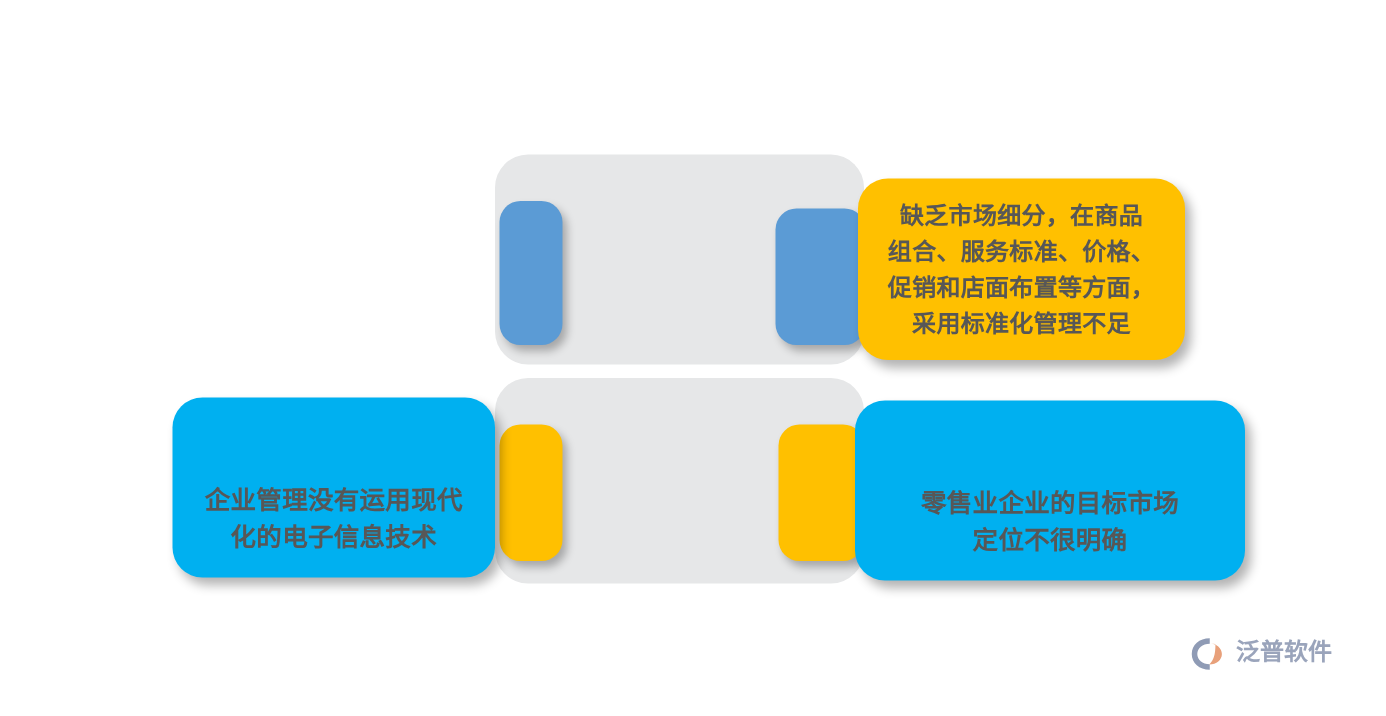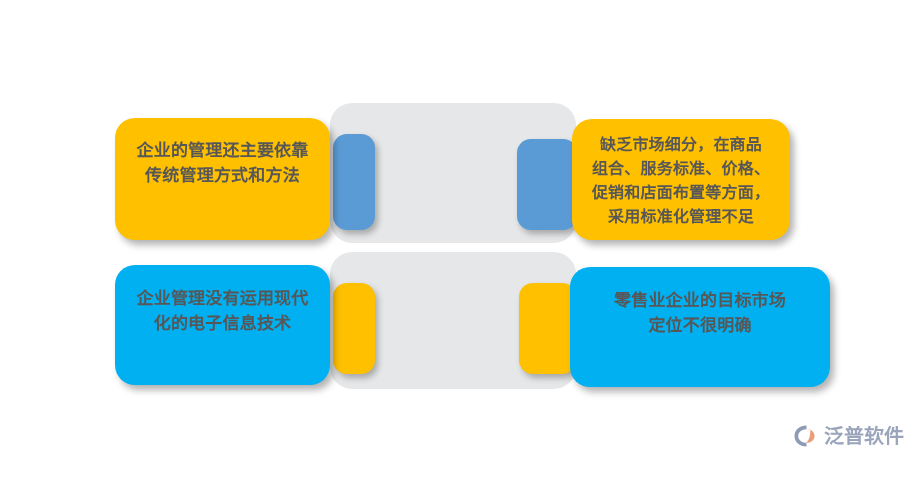--- a/index.html
+++ b/index.html
@@ -82,21 +82,21 @@
   .msg-box {
     position: absolute;
     border-radius: 20px;
     box-shadow: 4px 5px 7px rgba(0,0,0,0.30);
     display: flex;
     align-items: center;
     justify-content: center;
     box-sizing: border-box;
   }
   .msg-box.yellow { background: #ffc000; }
-  .msg-box.cyan   { background: #00b0f0; }
+  .msg-box.cyan   { background: #00b0f0; align-items: flex-end; }
 
   .msg-box .msg-text {
     color: #575757;
     font-weight: bold;
     font-size: 17px;
     line-height: 25px;
     text-align: center;
     white-space: pre-line;
     letter-spacing: 0.2px;
     padding: 0 10px;
@@ -158,25 +158,26 @@
     height: 30px;
   }
   #watermark .logo-mark {
     width: 28px;
     height: 26px;
     flex: 0 0 auto;
     margin-right: 3px;
   }
   #watermark .logo-word {
     color: #9aa4bb;
-    font-size: 20px;
+    font-size: 16px;
     font-weight: bold;
     line-height: 26px;
     letter-spacing: 0px;
     white-space: nowrap;
+    font-family: Liberation Mono, monospace;
   }
   #watermark .logo-url {
     color: #c9856a;
     font-family: "Liberation Serif", "DejaVu Serif", serif;
     font-size: 15px;
     font-weight: bold;
     line-height: 18px;
     letter-spacing: -0.2px;
     white-space: nowrap;
     margin-top: 0px;
@@ -185,24 +186,20 @@
 </head>
 <body>
 
 <div id="canvas">
 
   <div class="gray-band row-top"></div>
 
   <div class="tab blue t-top-left"></div>
   <div class="tab blue t-top-right"></div>
 
-  <div class="msg-box yellow b-top-left">
-    <div class="msg-text">企业的管理还主要依靠
-传统管理方式和方法</div>
-  </div>
 
   <div class="msg-box yellow b-top-right">
     <div class="msg-text">缺乏市场细分，在商品
 组合、服务标准、价格、
 促销和店面布置等方面，
 采用标准化管理不足</div>
   </div>
 
   <div class="gray-band row-bottom"></div>
 

